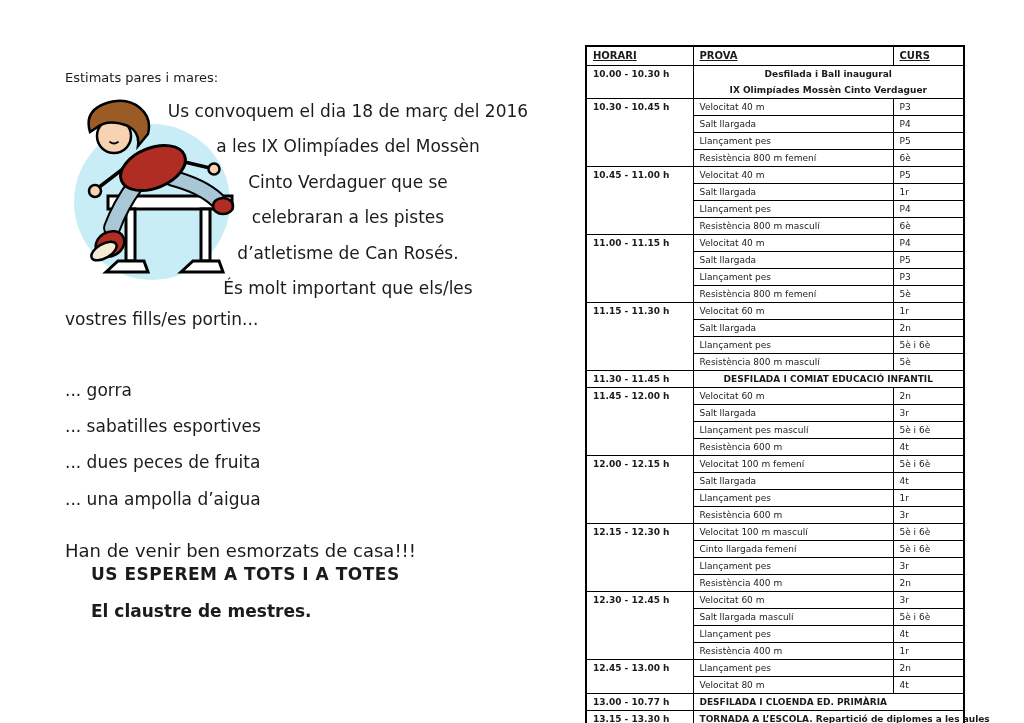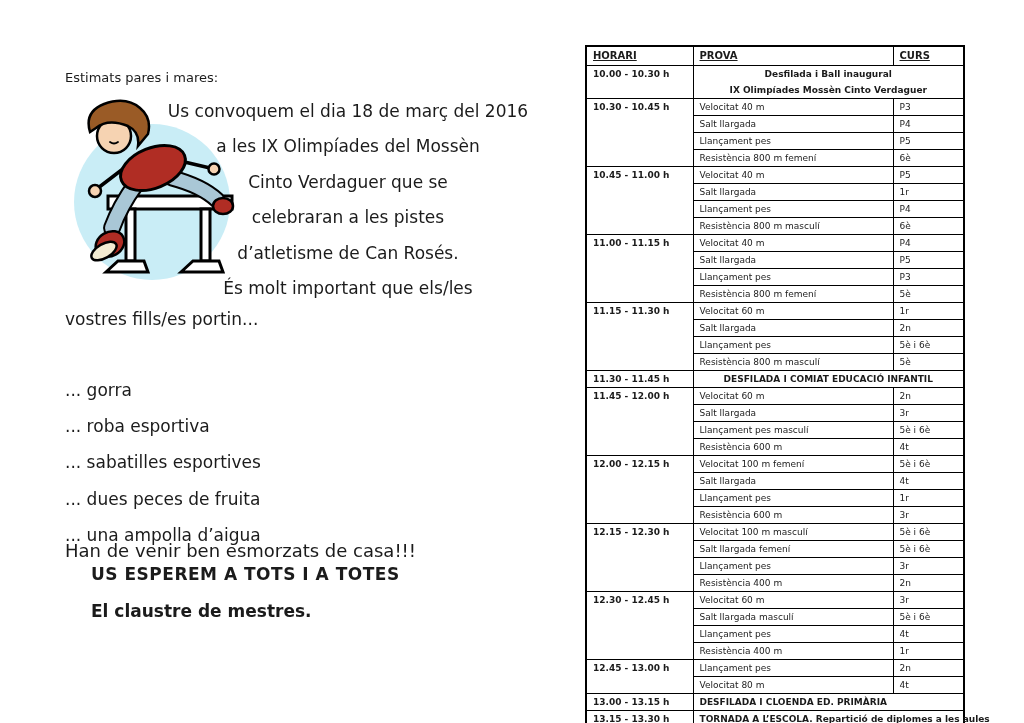--- a/index.html
+++ b/index.html
@@ -169,21 +169,20 @@
     <div class="pline">Cinto Verdaguer que se</div>
     <div class="pline">celebraran a les pistes</div>
     <div class="pline">d’atletisme de Can Rosés.</div>
     <div class="pline">És molt important que els/les</div>
   </div>
 
   <div class="continuation">vostres fills/es portin...</div>
 
   <div class="items">
     <div class="item">... gorra</div>
-    <div class="item">... roba esportiva</div>
     <div class="item">... sabatilles esportives</div>
     <div class="item">... dues peces de fruita</div>
     <div class="item">... una ampolla d’aigua</div>
   </div>
 
   <div class="emphasis-line">Han de venir ben esmorzats de casa!!!</div>
   <div class="farewell-line">US ESPEREM A TOTS I A TOTES</div>
   <div class="signature-line">El claustre de mestres.</div>
 
   <table class="schedule">
@@ -314,21 +313,21 @@
         <tr>
           <td>Resistència 600 m</td>
           <td>3r</td>
         </tr>
         <tr>
           <td class="time" rowspan="4">12.15 - 12.30 h</td>
           <td>Velocitat 100 m masculí</td>
           <td>5è i 6è</td>
         </tr>
         <tr>
-          <td>Salt llargada femení</td>
+          <td>Cinto llargada femení</td>
           <td>5è i 6è</td>
         </tr>
         <tr>
           <td>Llançament pes</td>
           <td>3r</td>
         </tr>
         <tr>
           <td>Resistència 400 m</td>
           <td>2n</td>
         </tr>
@@ -352,21 +351,21 @@
         <tr>
           <td class="time" rowspan="2">12.45 - 13.00 h</td>
           <td>Llançament pes</td>
           <td>2n</td>
         </tr>
         <tr>
           <td>Velocitat 80 m</td>
           <td>4t</td>
         </tr>
         <tr>
-          <td class="time">13.00 - 13.15 h</td>
+          <td class="time">13.00 - 10.77 h</td>
           <td class="span-cell left" colspan="2">
             <div>DESFILADA I CLOENDA ED. PRIMÀRIA</div>
           </td>
         </tr>
         <tr>
           <td class="time">13.15 - 13.30 h</td>
           <td class="span-cell left" colspan="2">
             <div>TORNADA A L’ESCOLA. Repartició de diplomes a les aules</div>
           </td>
         </tr>

